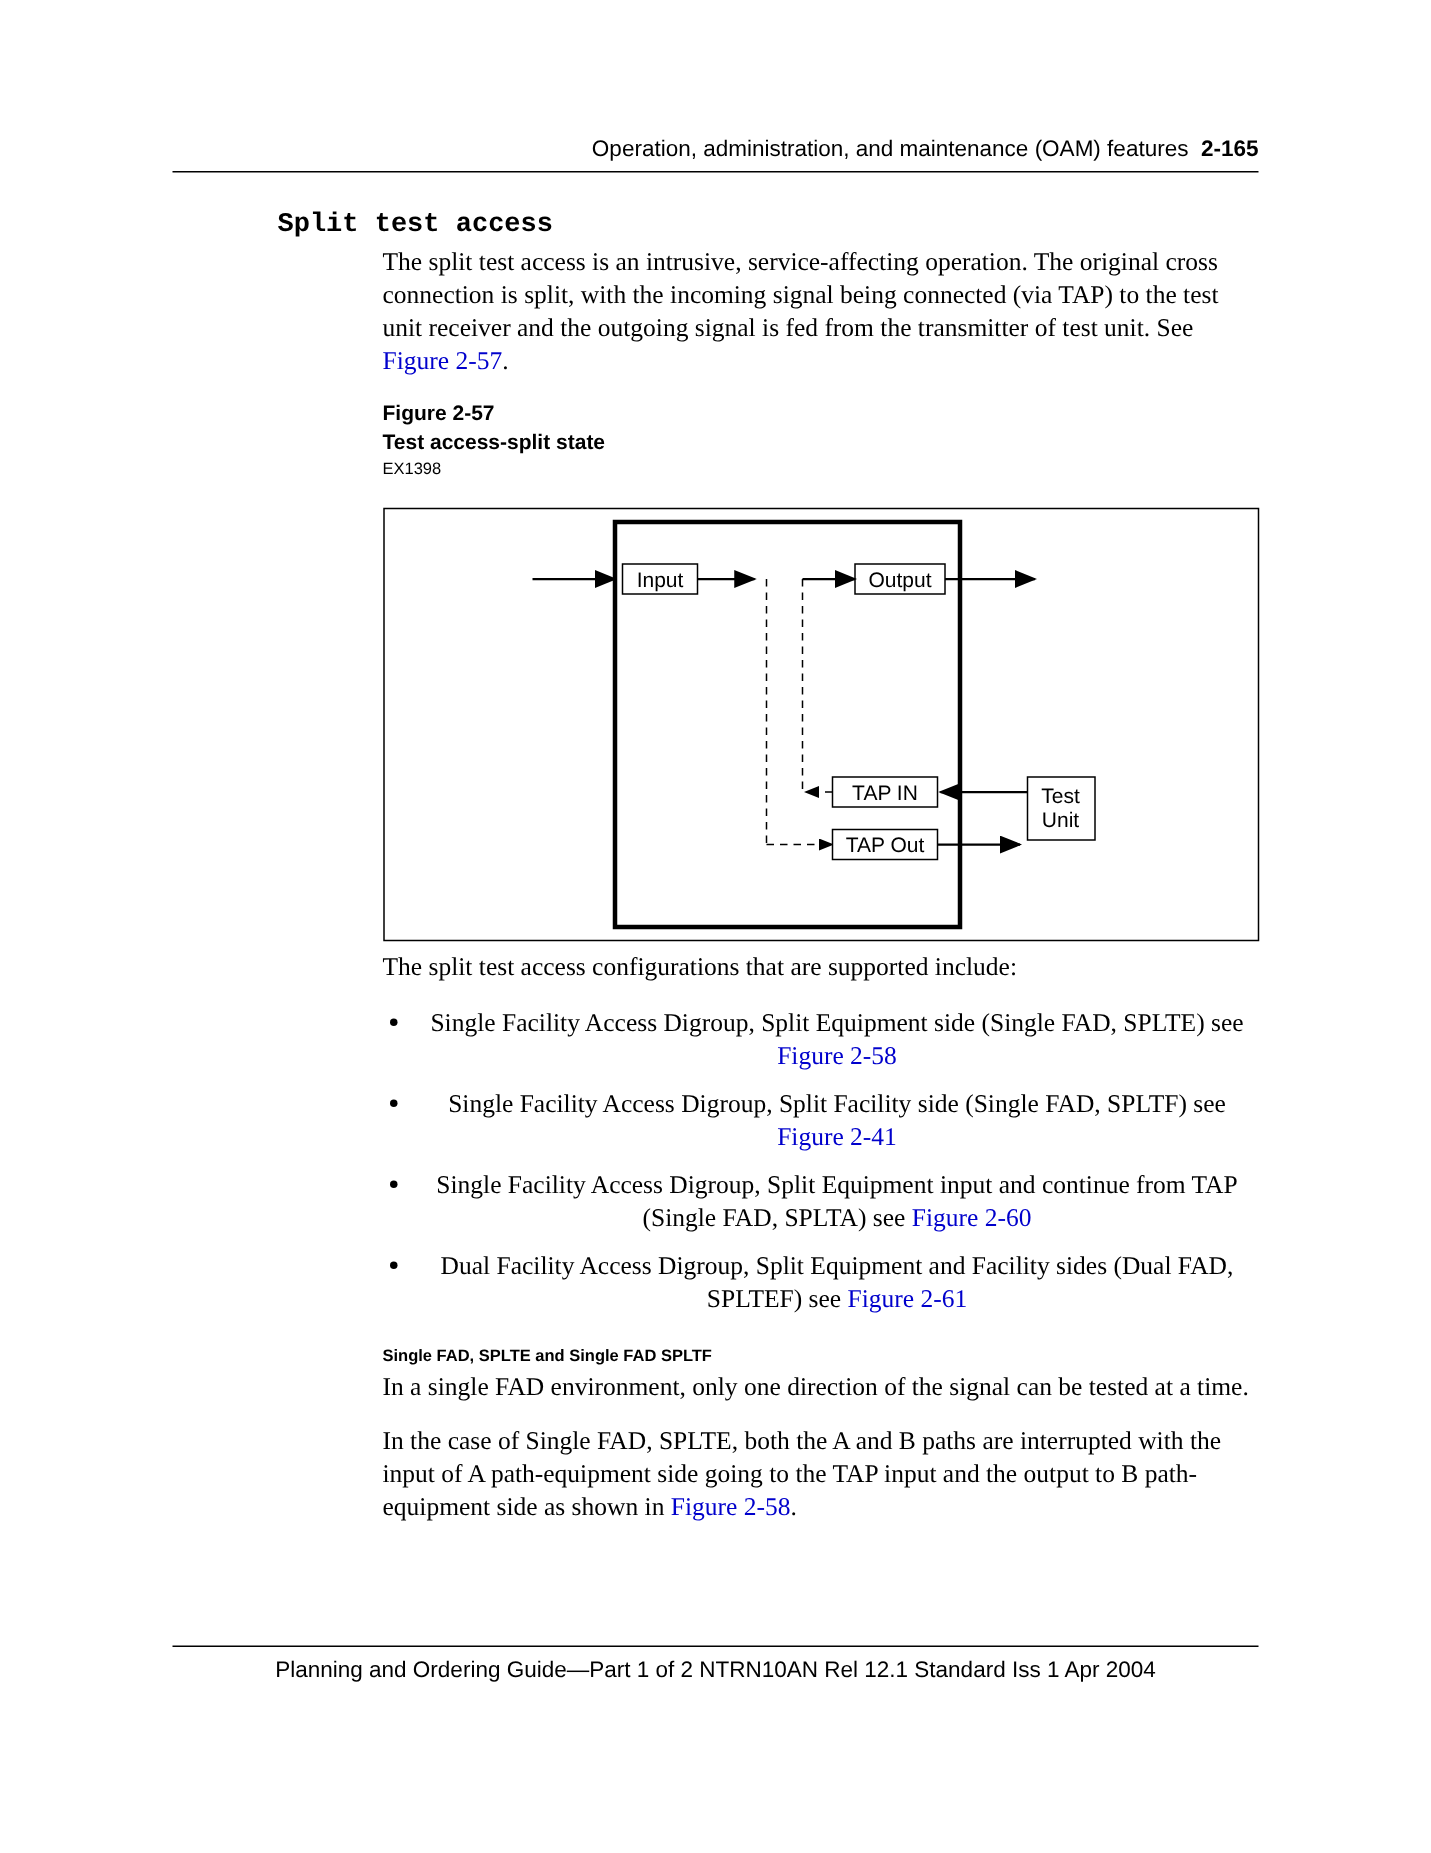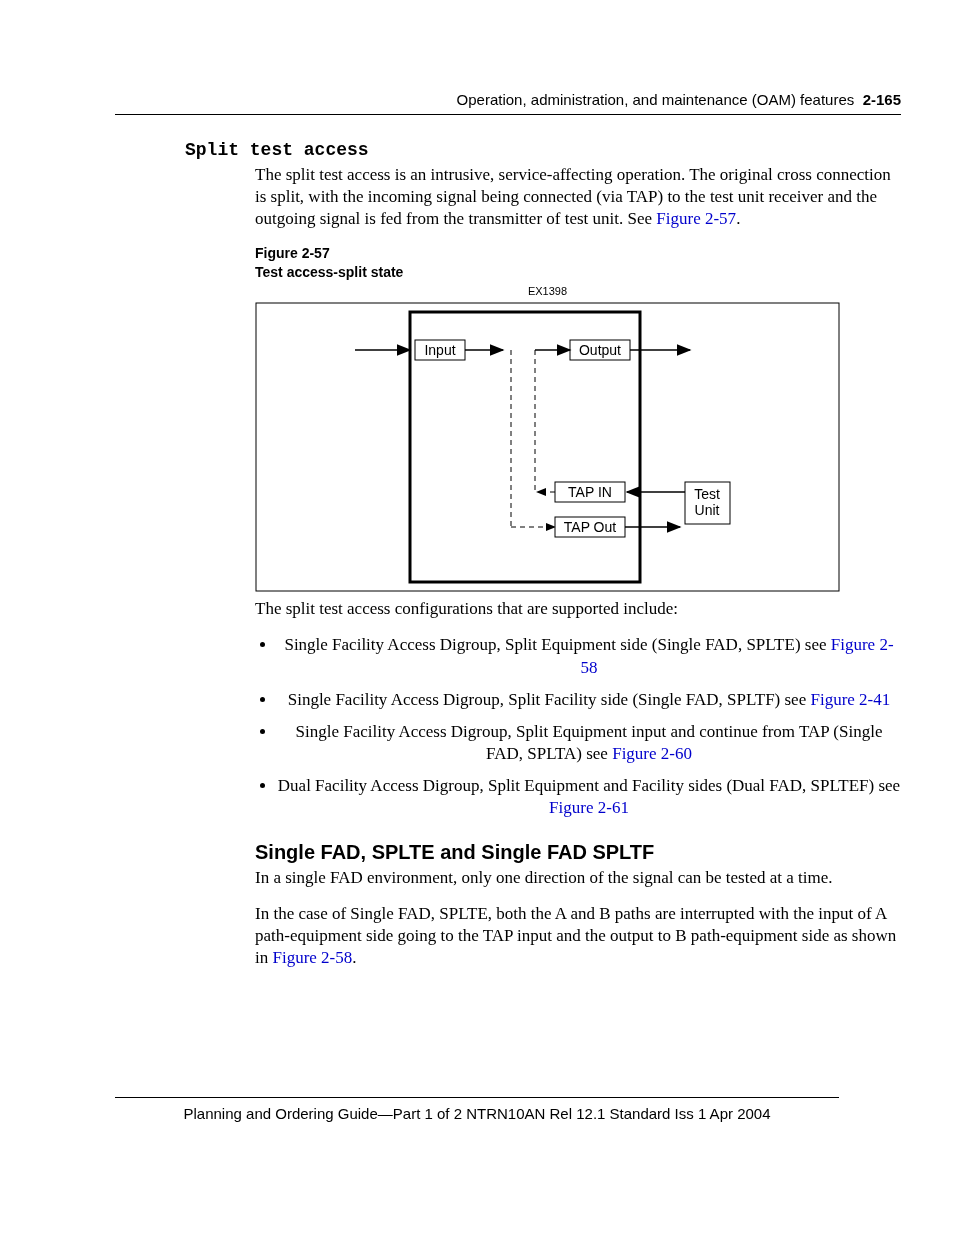--- a/index.html
+++ b/index.html
@@ -8,21 +8,21 @@
     line-height: 1.3;
     margin: 0;
     padding: 0;
     background: #fff;
     color: #000;
   }
   .page {
     width: 954px;
     height: 1183px;
     box-sizing: border-box;
-    padding: 90px 53px 60px 115px;
+    padding: 90px 115px 60px 115px;
     position: relative;
   }
   .header-line {
     border-bottom: 1.5px solid #000;
     padding-bottom: 4px;
     margin-bottom: 24px;
     text-align: right;
     font-size: 15px;
     font-family: Arial, Helvetica, sans-serif;
   }
@@ -40,37 +40,37 @@
   .figlabel {
     font-family: Arial, Helvetica, sans-serif;
     font-size: 14px;
     font-weight: bold;
     margin: 14px 0 0 140px;
     line-height: 1.35;
   }
   .figcode {
     font-family: Arial, Helvetica, sans-serif;
     font-size: 11px;
-    text-align: center;
-    margin: 2px 0 4px 0;
+    text-align: left;
+    margin: 2px 0 18px 0;
   }
   a.link { color: #0000cc; text-decoration: none; }
   ul.bullets {
     margin: 0 0 10px 0;
     padding-left: 22px;
   }
   ul.bullets li {
     margin-bottom: 10px;
     text-align: center;
   }
   .note { margin-top: 6px; }
   .note .nlabel { font-style: italic; font-weight: bold; }
   h3.subsection {
     font-family: Arial, Helvetica, sans-serif;
-    font-size: 20px;
+    font-size: 11px;
     font-weight: bold;
     margin: 20px 0 2px 0;
   }
   .footer {
     position: absolute;
     bottom: 60px;
     left: 115px;
     right: 115px;
     border-top: 1px solid #000;
     padding-top: 6px;

